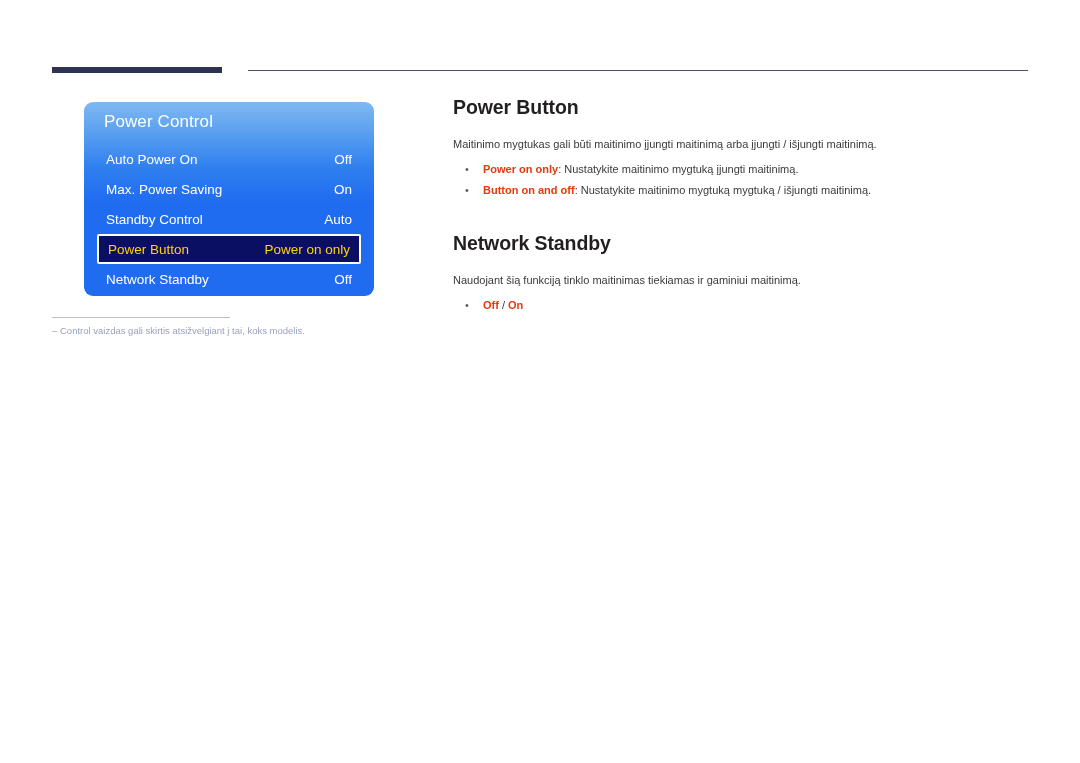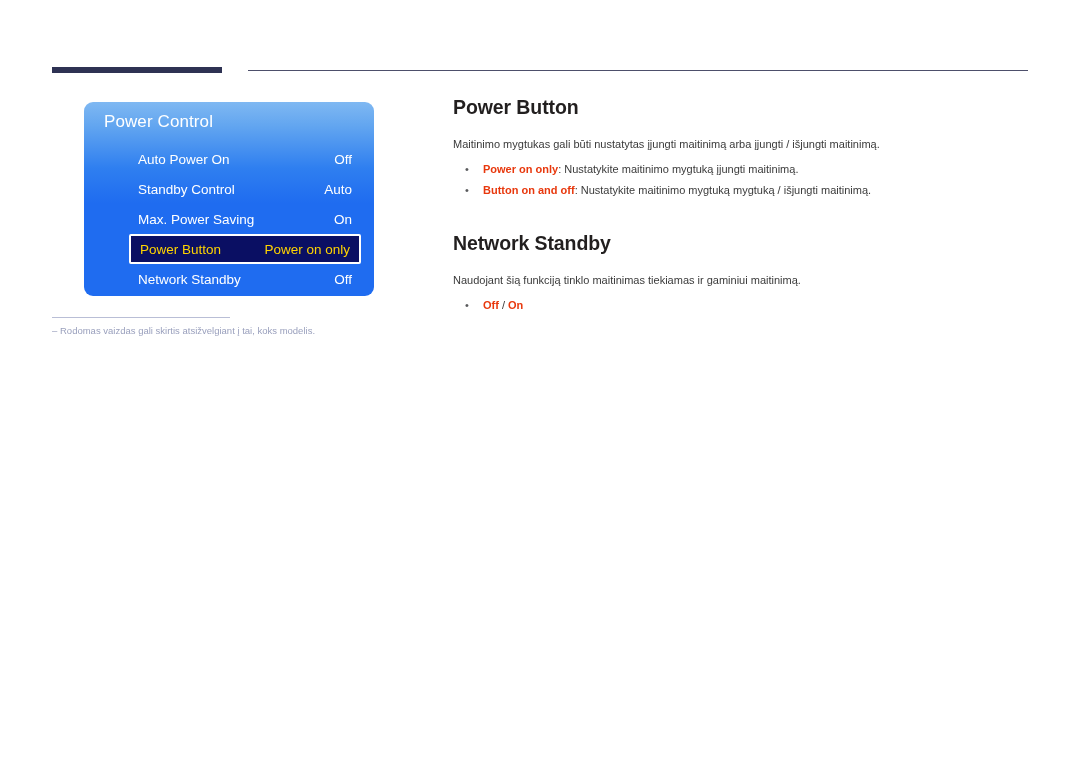--- a/index.html
+++ b/index.html
@@ -58,21 +58,20 @@
     top: 10px;
     font-size: 17px;
     color: #ffffff;
     letter-spacing: 0.1px;
   }
   .osd-list {
     position: absolute;
     left: 0;
     top: 42px;
     right: 0;
-    padding-left: 32px;
   }
   .osd-row {
     position: relative;
     height: 30px;
     margin: 0 13px;
     display: flex;
     align-items: center;
     justify-content: space-between;
     padding: 0 9px;
     box-sizing: border-box;
@@ -181,52 +180,52 @@
 <div class="osd-panel">
   <div class="osd-title">Power Control</div>
   <div class="osd-list">
 
     <div class="osd-row">
       <span class="osd-label">Auto Power On</span>
       <span class="osd-value">Off</span>
     </div>
 
     <div class="osd-row">
+      <span class="osd-label">Max. Power Saving</span>
+      <span class="osd-value">On</span>
+    </div>
+
+    <div class="osd-row">
       <span class="osd-label">Standby Control</span>
       <span class="osd-value">Auto</span>
-    </div>
-
-    <div class="osd-row">
-      <span class="osd-label">Max. Power Saving</span>
-      <span class="osd-value">On</span>
     </div>
 
     <div class="osd-row selected">
       <span class="osd-label">Power Button</span>
       <span class="osd-value">Power on only</span>
     </div>
 
     <div class="osd-row">
       <span class="osd-label">Network Standby</span>
       <span class="osd-value">Off</span>
     </div>
 
   </div>
 </div>
 
 <div class="note-rule"></div>
 <div class="note-row">
   <span class="note-dash">–</span>
-  <span>Rodomas vaizdas gali skirtis atsižvelgiant į tai, koks modelis.</span>
+  <span>Control vaizdas gali skirtis atsižvelgiant į tai, koks modelis.</span>
 </div>
 
 <div class="content">
 
   <h2 class="section-title">Power Button</h2>
-  <p class="body-text">Maitinimo mygtukas gali būti nustatytas įjungti maitinimą arba įjungti / išjungti maitinimą.</p>
+  <p class="body-text">Maitinimo mygtukas gali būti maitinimo įjungti maitinimą arba įjungti / išjungti maitinimą.</p>
   <ul class="bullets">
     <li>
       <span class="dot">•</span>
       <span class="term">Power on only</span><span>: Nustatykite maitinimo mygtuką įjungti maitinimą.</span>
     </li>
     <li>
       <span class="dot">•</span>
       <span class="term">Button on and off</span><span>: Nustatykite maitinimo mygtuką mygtuką / išjungti maitinimą.</span>
     </li>
   </ul>

